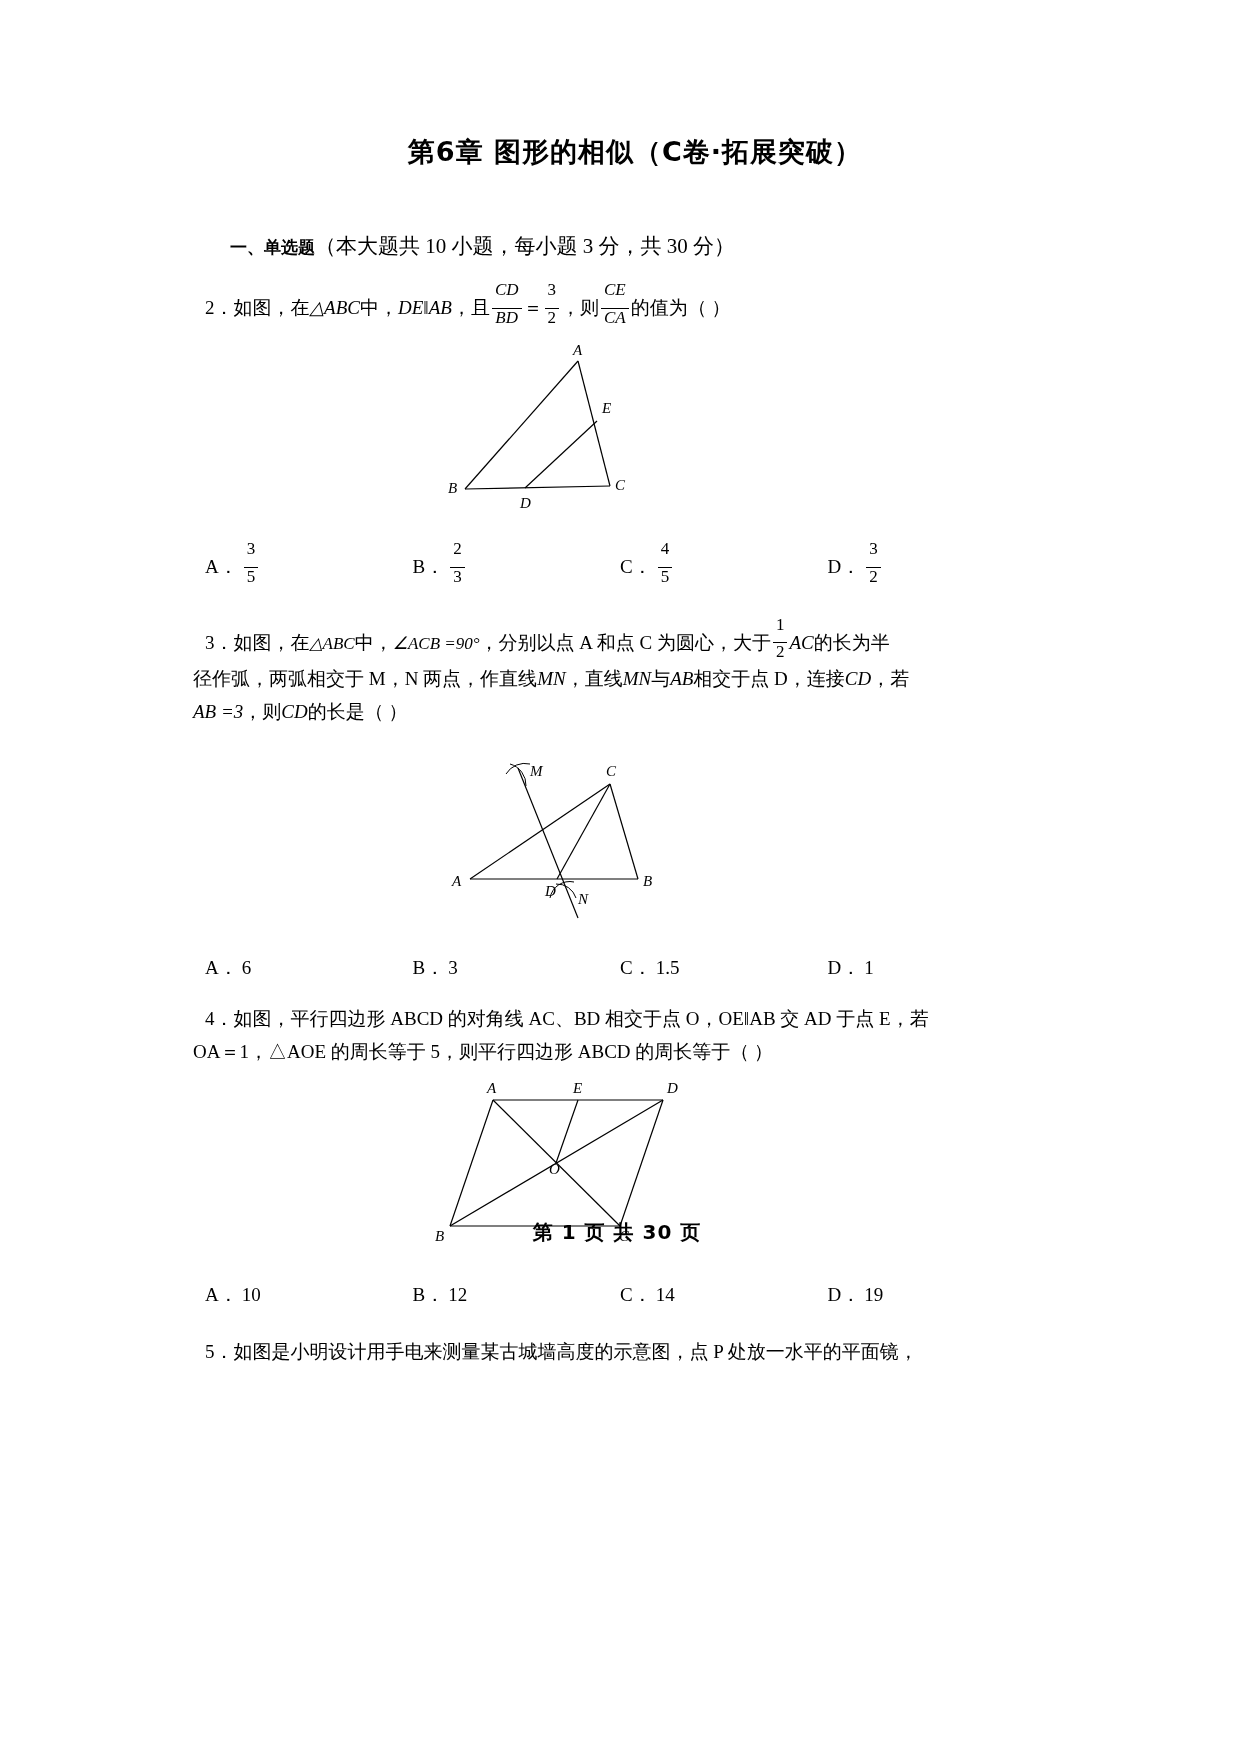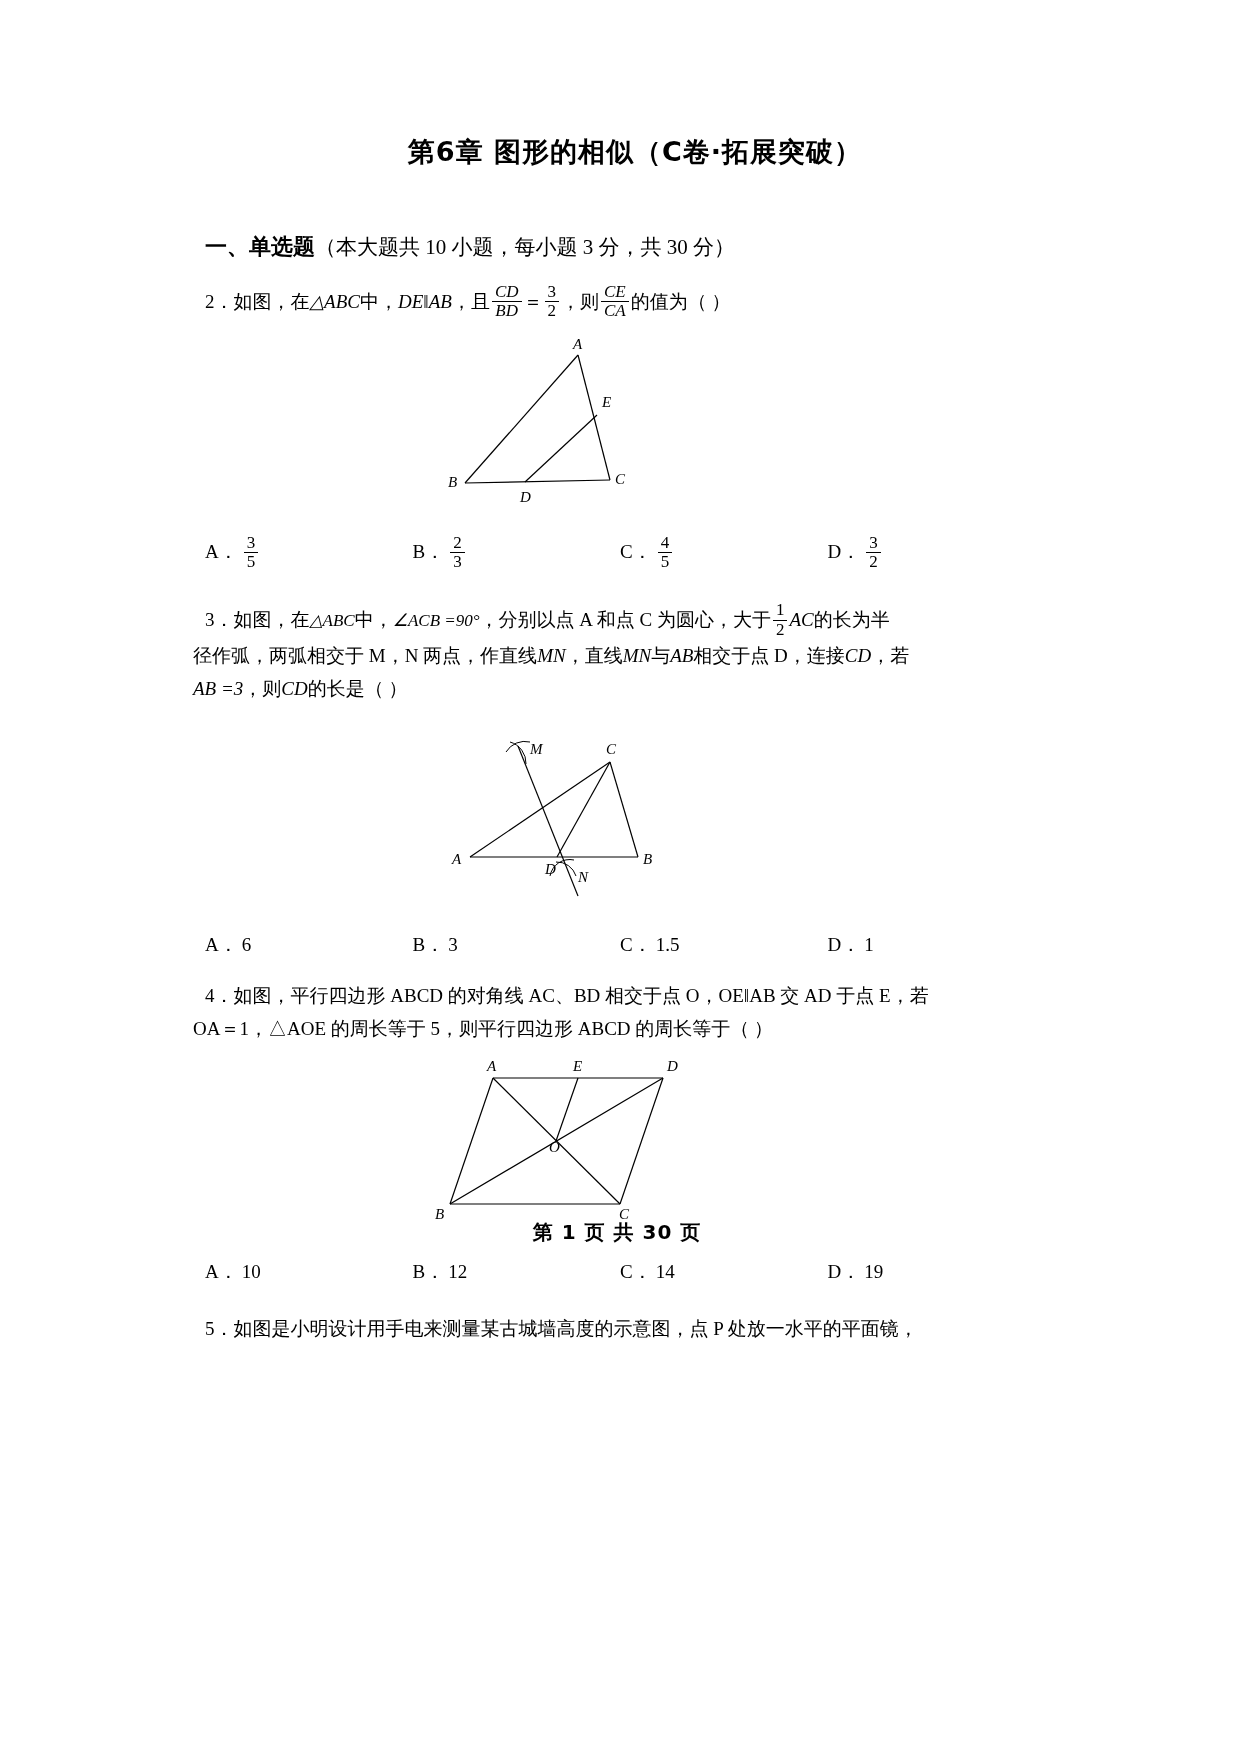--- a/index.html
+++ b/index.html
@@ -27,41 +27,42 @@
   .body-col { margin:0 auto; width:830px; }
 
   .section-head {
     margin-top:62px;
     font-size:19px;
     line-height:1.4;
   }
   .section-head .sh-bold {
     font-family:"DejaVu Sans", sans-serif;
     font-weight:bold;
-    font-size:22px;
+    font-size:17px;
+    margin-left:25px;
   }
   .section-head .sh-paren { font-size:21px; }
 
   .q { margin-top:20px; font-size:19px; line-height:1.75; }
   .q-line { display:block; }
   .q-num { }
   .it { font-style:italic; font-family:"Liberation Serif", serif; }
   .small-tri { font-size:17px; }
 
   .frac {
     display:inline-block;
     vertical-align:-0.52em;
     text-align:center;
     font-size:17px;
     line-height:1.08;
     margin:0 2px;
     font-style:italic;
   }
   .frac .num { display:block; padding:0 3px; }
-  .frac .den { display:block; border-top:1.3px solid #000; padding:0 3px; }
+  .frac .den { display:block; border-top:1.3px solid #000; padding:0 3px;margin-top:8px; }
   .frac.plain { font-style:normal; }
 
   .opts {
     display:flex;
     margin-top:14px;
     font-size:19px;
   }
   .opts .opt { width:25%; }
   .opts .olab { margin-right:4px; }
 

